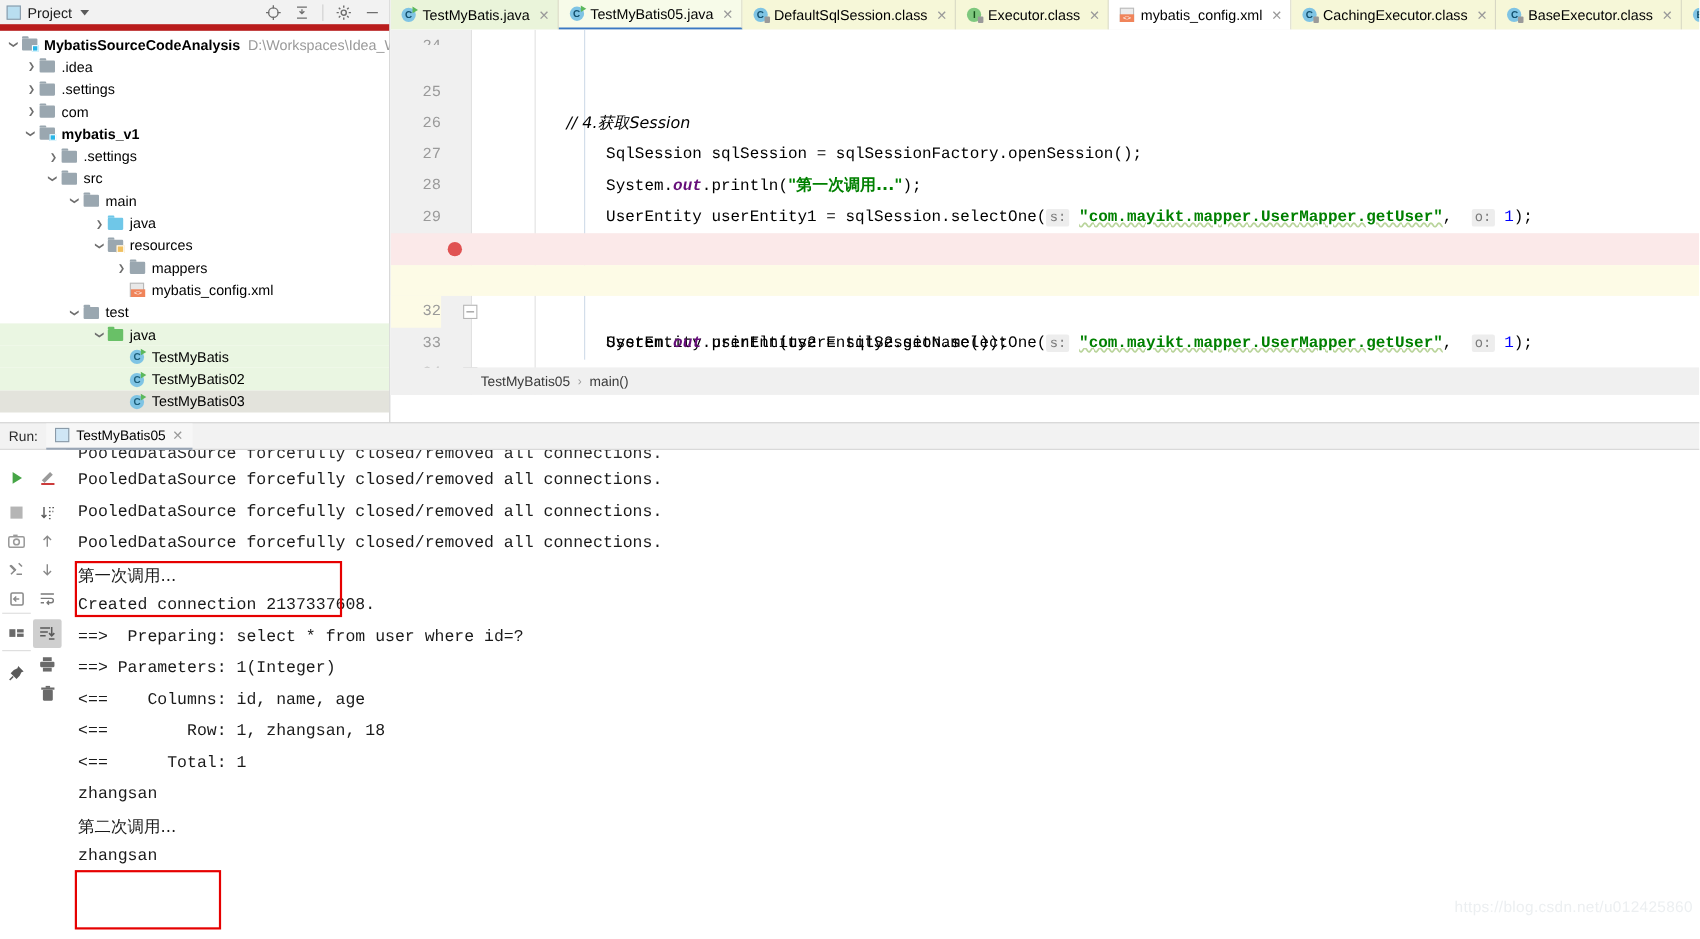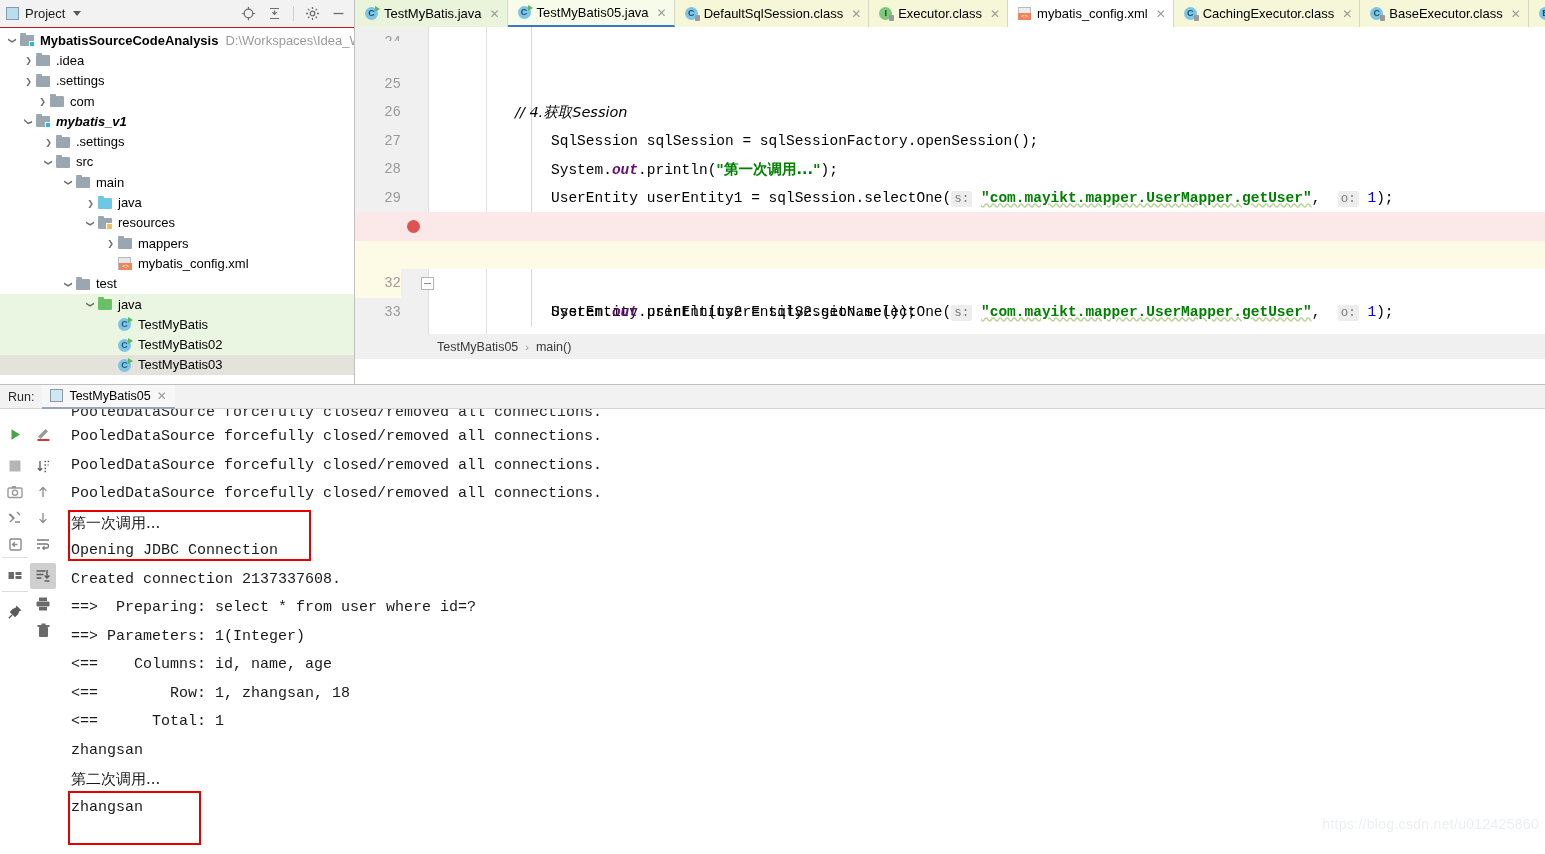--- a/index.html
+++ b/index.html
@@ -13,21 +13,21 @@
   }
   .app{position:relative;width:1545px;height:854px;}
 
   
   .top{position:absolute;left:0;top:0;width:1545px;height:384px;}
 
   
   .project-panel{position:absolute;left:0;top:0;width:355px;height:384px;background:#fff;
      border-right:1px solid #c0c0c0;box-sizing:border-box;overflow:hidden;}
   .proj-header{height:28px;display:flex;align-items:center;background:#f2f2f2;
-     border-bottom:1px solid #b91c1c;box-sizing:border-box;padding:0 4px 0 6px;}
+     border-bottom:6px solid #b91c1c;box-sizing:border-box;padding:0 4px 0 6px;}
   .proj-title{display:flex;align-items:center;gap:6px;font-size:13px;color:#1a1a1a;}
   .proj-sq{width:13px;height:13px;border:1px solid #8a9aa8;background:#b9def0;box-sizing:border-box;}
   .proj-caret{width:0;height:0;border-left:4px solid transparent;border-right:4px solid transparent;
      border-top:5px solid #5a5a5a;margin-left:2px;}
   .proj-tools{margin-left:auto;display:flex;align-items:center;gap:11px;padding-right:4px;}
   .proj-tools svg{display:block;}
   .tdiv{width:1px;height:15px;background:#cfcfcf;}
 
   .tree{position:relative;padding-top:2px;font-size:13px;}
   .row{display:flex;align-items:center;height:20.3px;white-space:nowrap;padding-left:6px;box-sizing:border-box;}
@@ -185,28 +185,28 @@
             </span>
             <span class="lbl">.idea</span>
           </div>
           <div class="row" style="padding-left: 22px;">
             <span class="arrow r"></span>
             <span class="ico">
               <span class="f-plain"></span>
             </span>
             <span class="lbl">.settings</span>
           </div>
-          <div class="row" style="padding-left: 36px;">
+          <div class="row" style="padding-left: 22px;">
             <span class="arrow r"></span>
             <span class="ico">
               <span class="f-plain"></span>
             </span>
             <span class="lbl">com</span>
           </div>
-          <div class="row" style="padding-left: 22px; font-style: italic;">
+          <div class="row" style="padding-left: 22px;">
             <span class="arrow d"></span>
             <span class="ico">
               <span class="f-plain"></span>
               <span class="badge-blue"></span>
             </span>
             <span class="lbl b">mybatis_v1</span>
           </div>
           <div class="row" style="padding-left: 42px;">
             <span class="arrow r"></span>
             <span class="ico">
@@ -541,21 +541,20 @@
           </svg>
         </div>
     </div>
 
     <div class="console" id="console">
         <div class="oline cut">PooledDataSource forcefully closed/removed all connections.</div>
         <div class="oline">PooledDataSource forcefully closed/removed all connections.</div>
         <div class="oline">PooledDataSource forcefully closed/removed all connections.</div>
         <div class="oline">PooledDataSource forcefully closed/removed all connections.</div>
         <div class="oline cjk">第一次调用...</div>
-        <div class="oline">Opening JDBC Connection</div>
         <div class="oline">Created connection 2137337608.</div>
         <div class="oline">==&gt;  Preparing: select * from user where id=?</div>
         <div class="oline">==&gt; Parameters: 1(Integer)</div>
         <div class="oline">&lt;==    Columns: id, name, age</div>
         <div class="oline">&lt;==        Row: 1, zhangsan, 18</div>
         <div class="oline">&lt;==      Total: 1</div>
         <div class="oline">zhangsan</div>
         <div class="oline cjk">第二次调用...</div>
         <div class="oline">zhangsan</div>
       </div>

